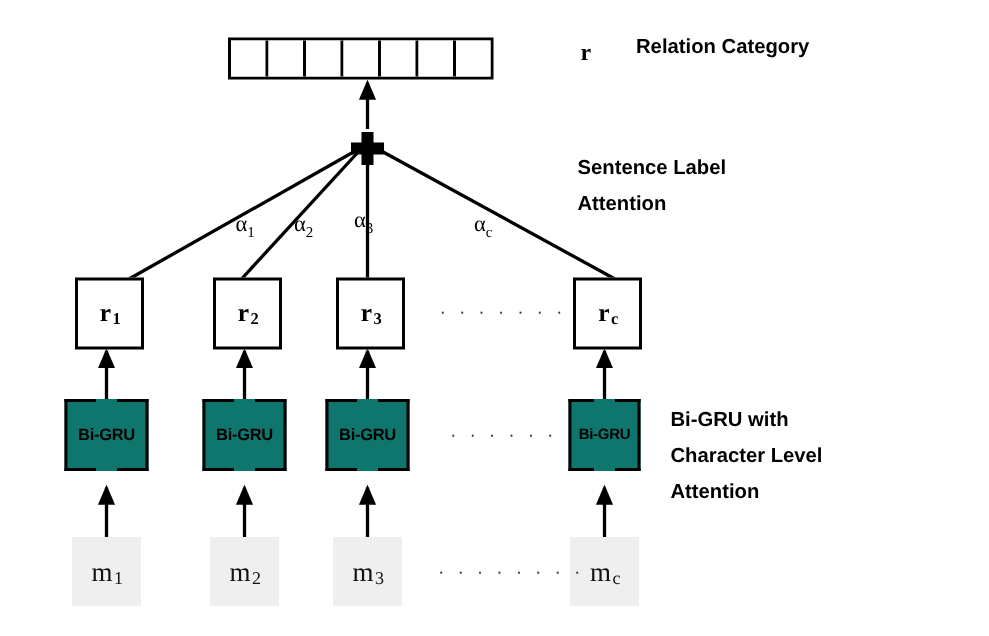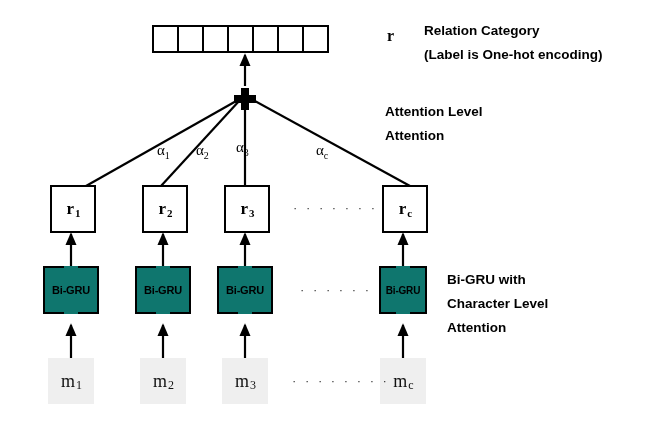--- a/index.html
+++ b/index.html
@@ -240,28 +240,27 @@
     <div class="onehot-cell"></div>
     <div class="onehot-cell"></div>
     <div class="onehot-cell"></div>
     <div class="onehot-cell"></div>
     <div class="onehot-cell"></div>
     <div class="onehot-cell"></div>
   </div>
 
   <div class="annot-r" style="left:387px; top:27px;">r</div>
   <div class="annot" style="left:424px; top:20px;text-align:right;">Relation Category</div>
-  <div class="annot" style="left:424px; top:44px;">(Label is One-hot encoding)</div>
 
   <div class="plus-symbol">
     <div class="h"></div>
     <div class="v"></div>
   </div>
 
-  <div class="annot" style="left:385px; top:101px;">Attention Level</div>
+  <div class="annot" style="left:385px; top:101px;">Sentence Label</div>
   <div class="annot" style="left:385px; top:125px;">Attention</div>
 
   <div class="alpha" style="left:157px; top:142px;">
     <span>α</span><span class="sub">1</span>
   </div>
   <div class="alpha" style="left:196px; top:142px;">
     <span>α</span><span class="sub">2</span>
   </div>
   <div class="alpha" style="left:236px; top:139px;">
     <span>α</span><span class="sub">3</span>

